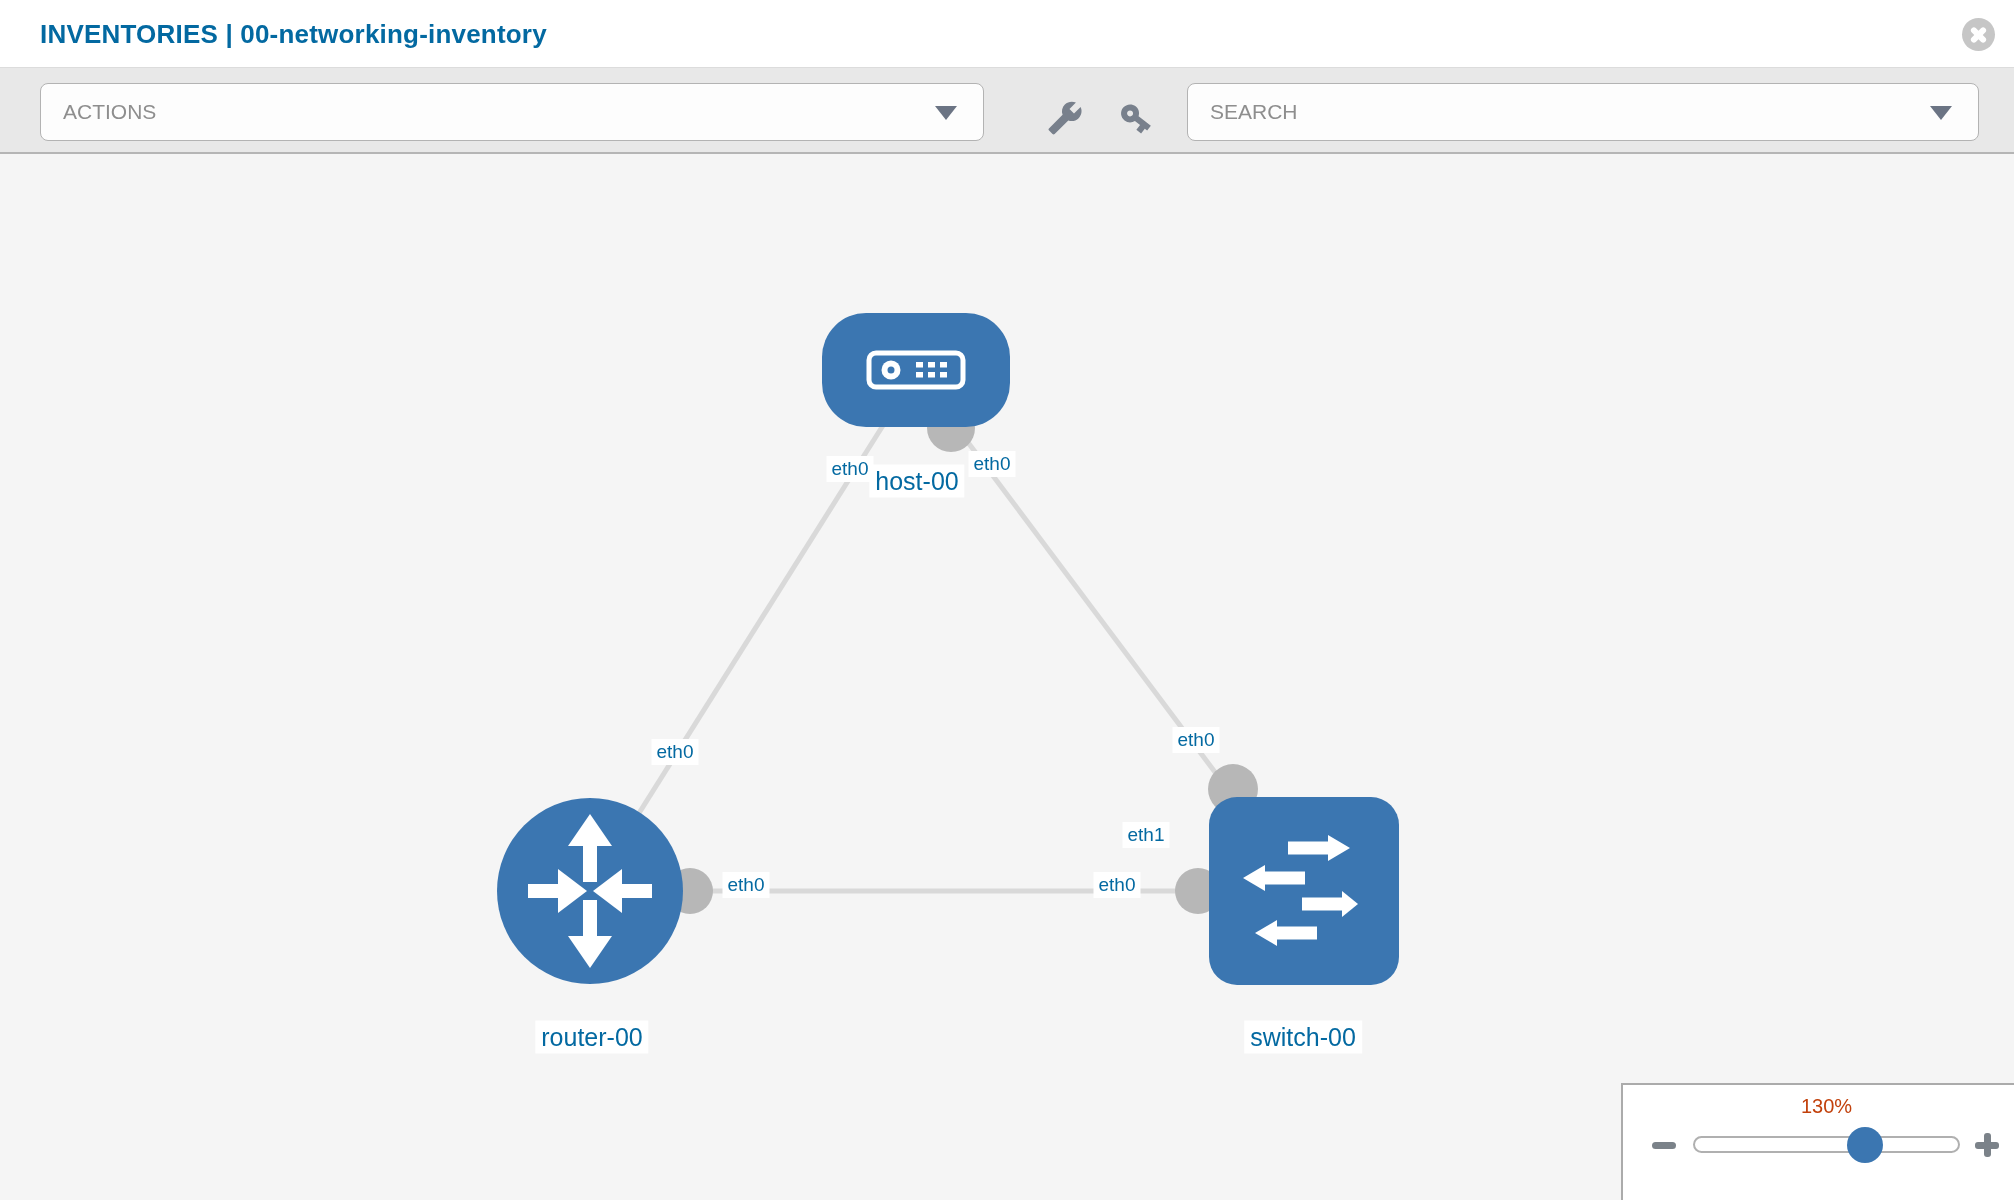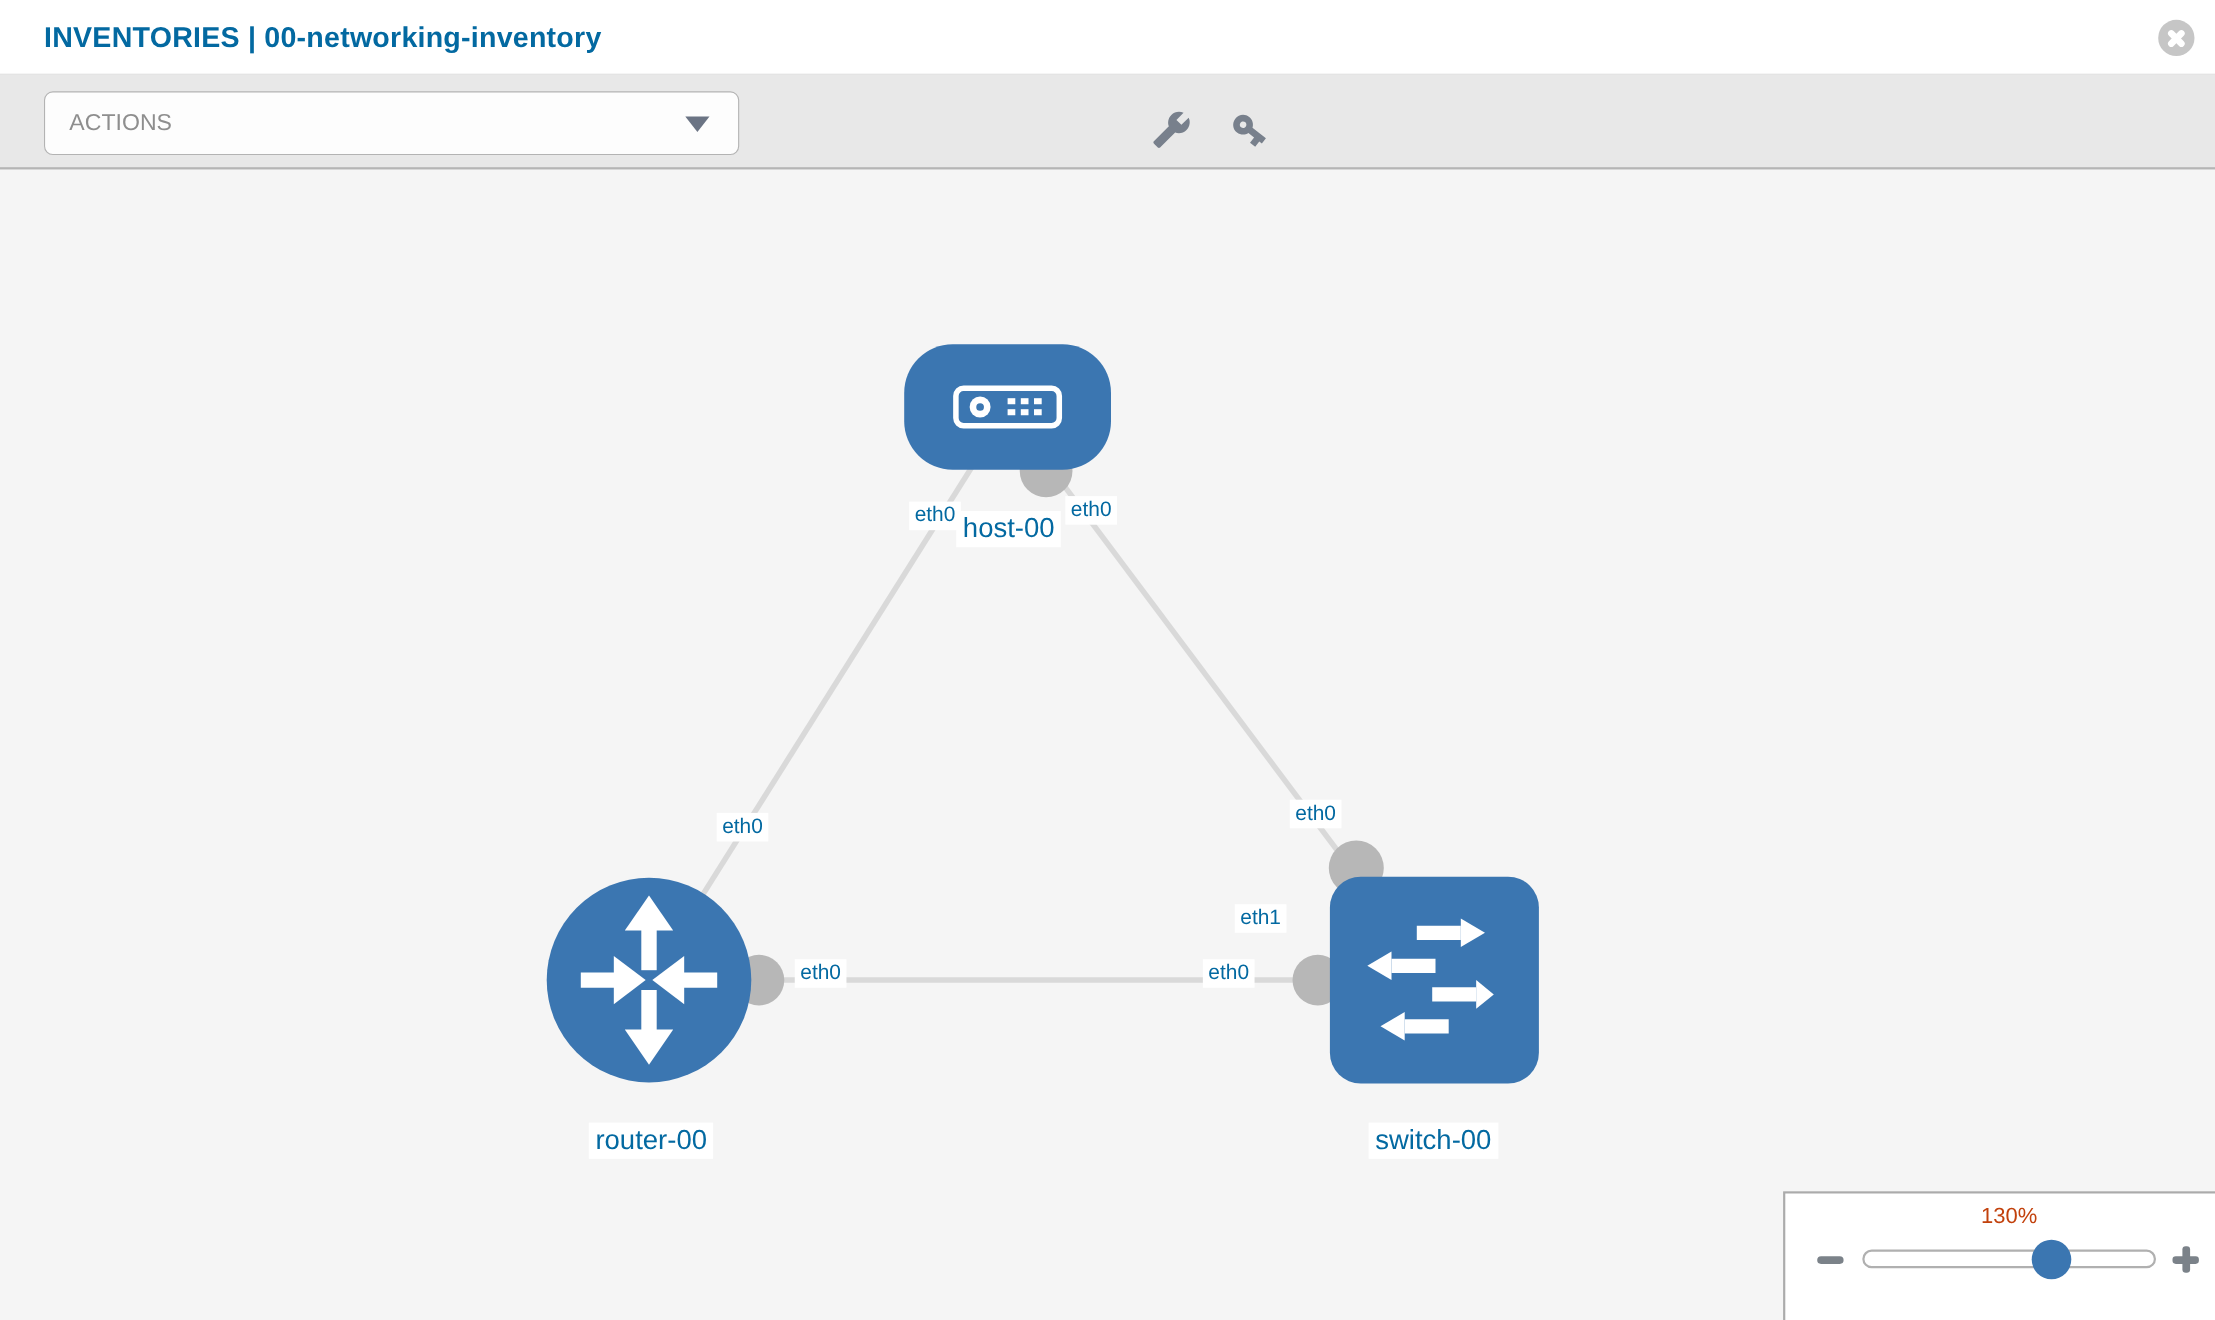--- a/index.html
+++ b/index.html
@@ -21,21 +21,21 @@
   
   .toolbar { position:absolute; left:0; top:68px; width:2014px; height:86px;
     background:#e8e8e8; border-bottom:2px solid #b5b5b5; z-index:10; }
   .select-box { position:absolute; top:15px; height:58px; background:#fdfdfd;
     border:1px solid #b3b3b3; border-radius:8px; cursor:pointer; }
   .select-box .sel-label { position:absolute; left:22px; top:0; line-height:56px;
     font-size:21px; color:#8e8e8e; }
   .caret { position:absolute; right:26px; top:22px; width:0; height:0;
     border-left:11px solid transparent; border-right:11px solid transparent;
     border-top:14px solid #6b7484; }
-  .actions-box { left:40px; width:632px; }
+  .actions-box { left:40px; width:944px; }
   .search-box  { left:1187px; width:792px; }
   .tool-icon { position:absolute; top:100px; width:36px; height:36px; color:#78808c; cursor:pointer; z-index:11; }
   .tool-icon svg { width:100%; height:100%; fill:#78808c; }
   .wrench-pos { left:1047px; }
   .key-pos    { left:1118px; }
 
   
   .canvas { position:absolute; left:0; top:154px; width:2014px; height:1046px;
     background:#f5f5f5; z-index:0; }
   svg.topo { position:absolute; left:0; top:0; z-index:1; }
@@ -146,20 +146,24 @@
     <div class="bar b1"></div>
     <div class="bar b2"></div>
   </div>
 </div>
 
 <div class="toolbar">
   <div class="select-box actions-box">
     <span class="sel-label">ACTIONS</span>
     <span class="caret"></span>
   </div>
+  <div class="select-box search-box">
+    <span class="sel-label">SEARCH</span>
+    <span class="caret"></span>
+  </div>
 </div>
 
 <div class="tool-icon wrench-pos">
   <svg viewBox="0 0 24 24" style="transform:scaleX(-1);">
     <path d="M22.7 19l-9.1-9.1c.9-2.3.4-5-1.5-6.9-2-2-5-2.4-7.4-1.3L9 6 6 9 1.6 4.7C.4 7.1.9 10.1 2.9 12.1c1.9 1.9 4.6 2.4 6.9 1.5l9.1 9.1c.4.4 1 .4 1.4 0l2.3-2.3c.5-.4.5-1.1.1-1.4z"></path>
   </svg>
 </div>
 <div class="tool-icon key-pos">
   <svg viewBox="0 0 24 24" style="transform:rotate(38deg);">
     <path d="M12.65 10C11.83 7.67 9.61 6 7 6c-3.31 0-6 2.69-6 6s2.69 6 6 6c2.61 0 4.83-1.67 5.65-4H17v4h4v-4h2v-4H12.65zM7 14c-1.1 0-2-.9-2-2s.9-2 2-2 2 .9 2 2-.9 2-2 2z"></path>

